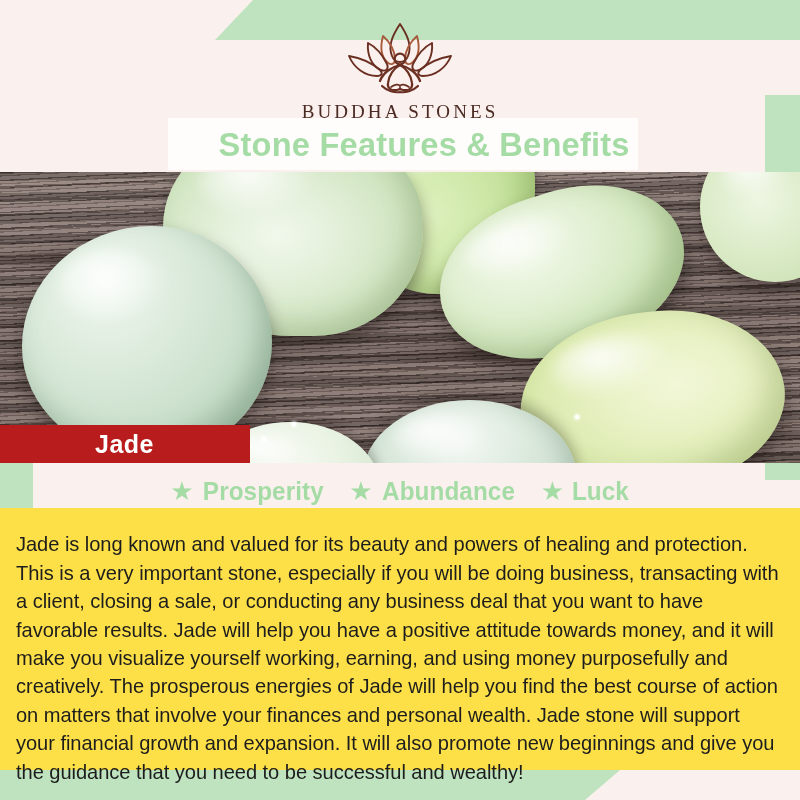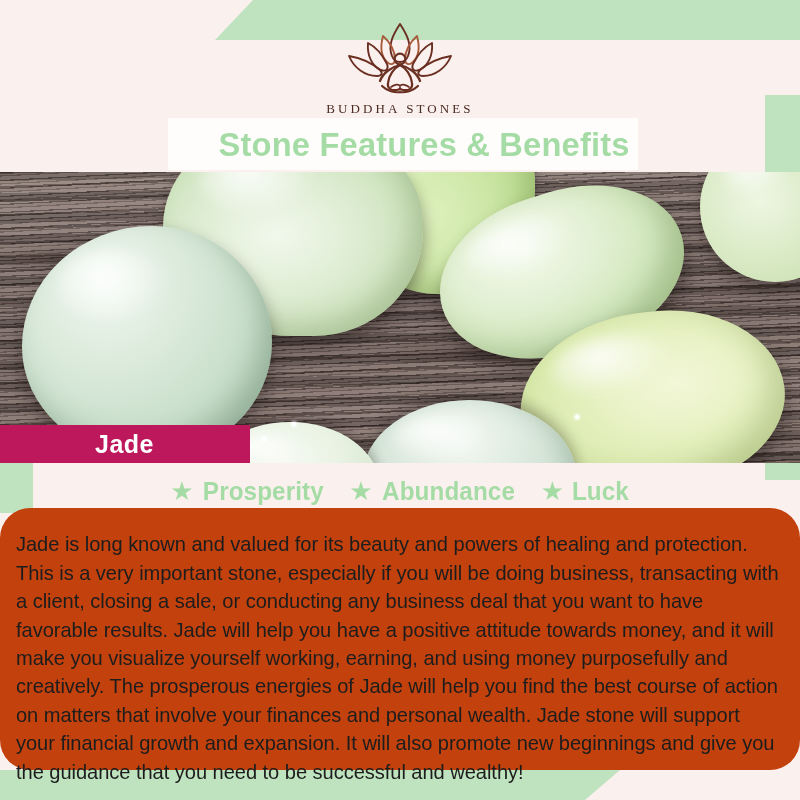--- a/index.html
+++ b/index.html
@@ -30,21 +30,21 @@
 
   
   #logo-block{
     position:absolute;left:0;top:18px;width:800px;
     display:flex;flex-direction:column;align-items:center;
   }
   #logo-mark{width:150px;height:78px;display:block;}
   #logo-word{
     margin-top:5px;
     font-family:"Liberation Serif", serif;
-    font-size:13px;letter-spacing:3.1px;color:#4a2a22;
+    font-size:19px;letter-spacing:3.1px;color:#4a2a22;
     font-weight:400;
   }
 
   
   #title-banner{
     position:absolute;left:168px;top:118px;width:470px;height:52px;
     background:#fffdfb;
     display:flex;align-items:center;justify-content:flex-end;
   }
   #title-text{
@@ -140,21 +140,21 @@
     border-radius:50%;
     background:radial-gradient(ellipse at 40% 45%, #eef6e2 0%, #dcecc9 45%, #c6dcab 100%);
     box-shadow:0 10px 16px rgba(20,12,10,.35);
   }
   .sparkle{position:absolute;width:4px;height:4px;border-radius:50%;
     background:#fff;box-shadow:0 0 3px 1px rgba(255,255,255,.85);}
 
   
   #jade-label{
     position:absolute;left:0;top:425px;width:250px;height:38px;
-    background:#be185d;display:flex;align-items:center;
+    background:#b91c1c;display:flex;align-items:center;
   }
   #jade-text{
     margin-left:95px;color:#ffffff;font-size:25px;font-weight:bold;
     letter-spacing:.5px;
   }
 
   
   #keywords{
     position:absolute;left:0;top:474px;width:800px;height:34px;
     display:flex;align-items:center;justify-content:center;gap:0;
@@ -164,22 +164,21 @@
   .kw-star{color:#a5dca5;font-size:26px;line-height:1;margin-right:7px;}
   .kw-label{
     font-family:"Liberation Sans Narrow","Liberation Sans",sans-serif;
     font-weight:bold;font-size:25px;color:#a5dca5;letter-spacing:.1px;
     transform:scaleX(.97);
   }
 
   
   #body-panel{
     position:absolute;left:0;top:508px;width:800px;height:262px;
-    background:#c2410c;
-    border-radius:30px;
+    background:#fde047;
   }
   #body-text{
     position:absolute;left:16px;top:2px;width:778px;
     font-family:"Liberation Sans Narrow","Liberation Sans",sans-serif;
     font-size:20.4px;line-height:28.4px;color:#1d1d1d;
     letter-spacing:-.05px;transform:scaleX(.985);transform-origin:left top;
   }
 </style>
 </head>
 <body>

